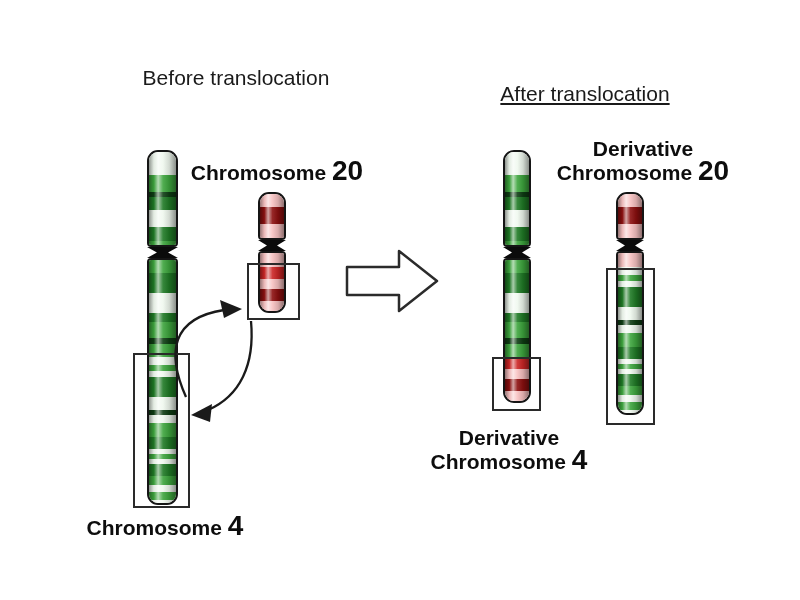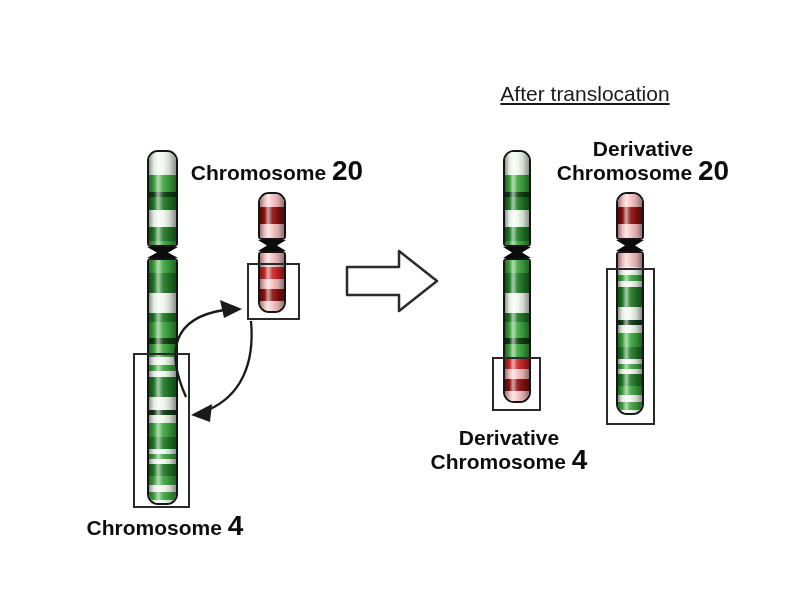--- a/index.html
+++ b/index.html
@@ -36,20 +36,21 @@
     clip-path:polygon(0 0,100% 0,68% 50%,100% 100%,0 100%,32% 50%);
   }
   .selbox{position:absolute;box-sizing:border-box;border:2px solid #2a2a2a;background:transparent;}
   .overlay{position:absolute;left:0;top:0;pointer-events:none;}
 </style>
 </head>
 <body>
 
 <div class="canvas">
 
+  <div class="title" style="left:126px;top:66px;">Before translocation</div>
   <div class="title" style="left:475px;top:82px;text-decoration:underline;">After translocation</div>
 
   <div class="chrom" style="left: 147px; top: 150px; width: 31px;">
       <div class="arm arm-top" style="border-color: rgb(21, 21, 21); height: 97px;">
         <div class="band" style="height: 23px; background: rgb(239, 248, 238);"></div>
         <div class="band" style="height: 17px; background: rgb(61, 165, 61);"></div>
         <div class="band" style="height: 5px; background: rgb(14, 61, 19);"></div>
         <div class="band" style="height: 13px; background: rgb(31, 122, 37);"></div>
         <div class="band" style="height: 17px; background: rgb(239, 248, 238);"></div>
         <div class="band" style="height: 14px; background: rgb(31, 122, 37);"></div>

